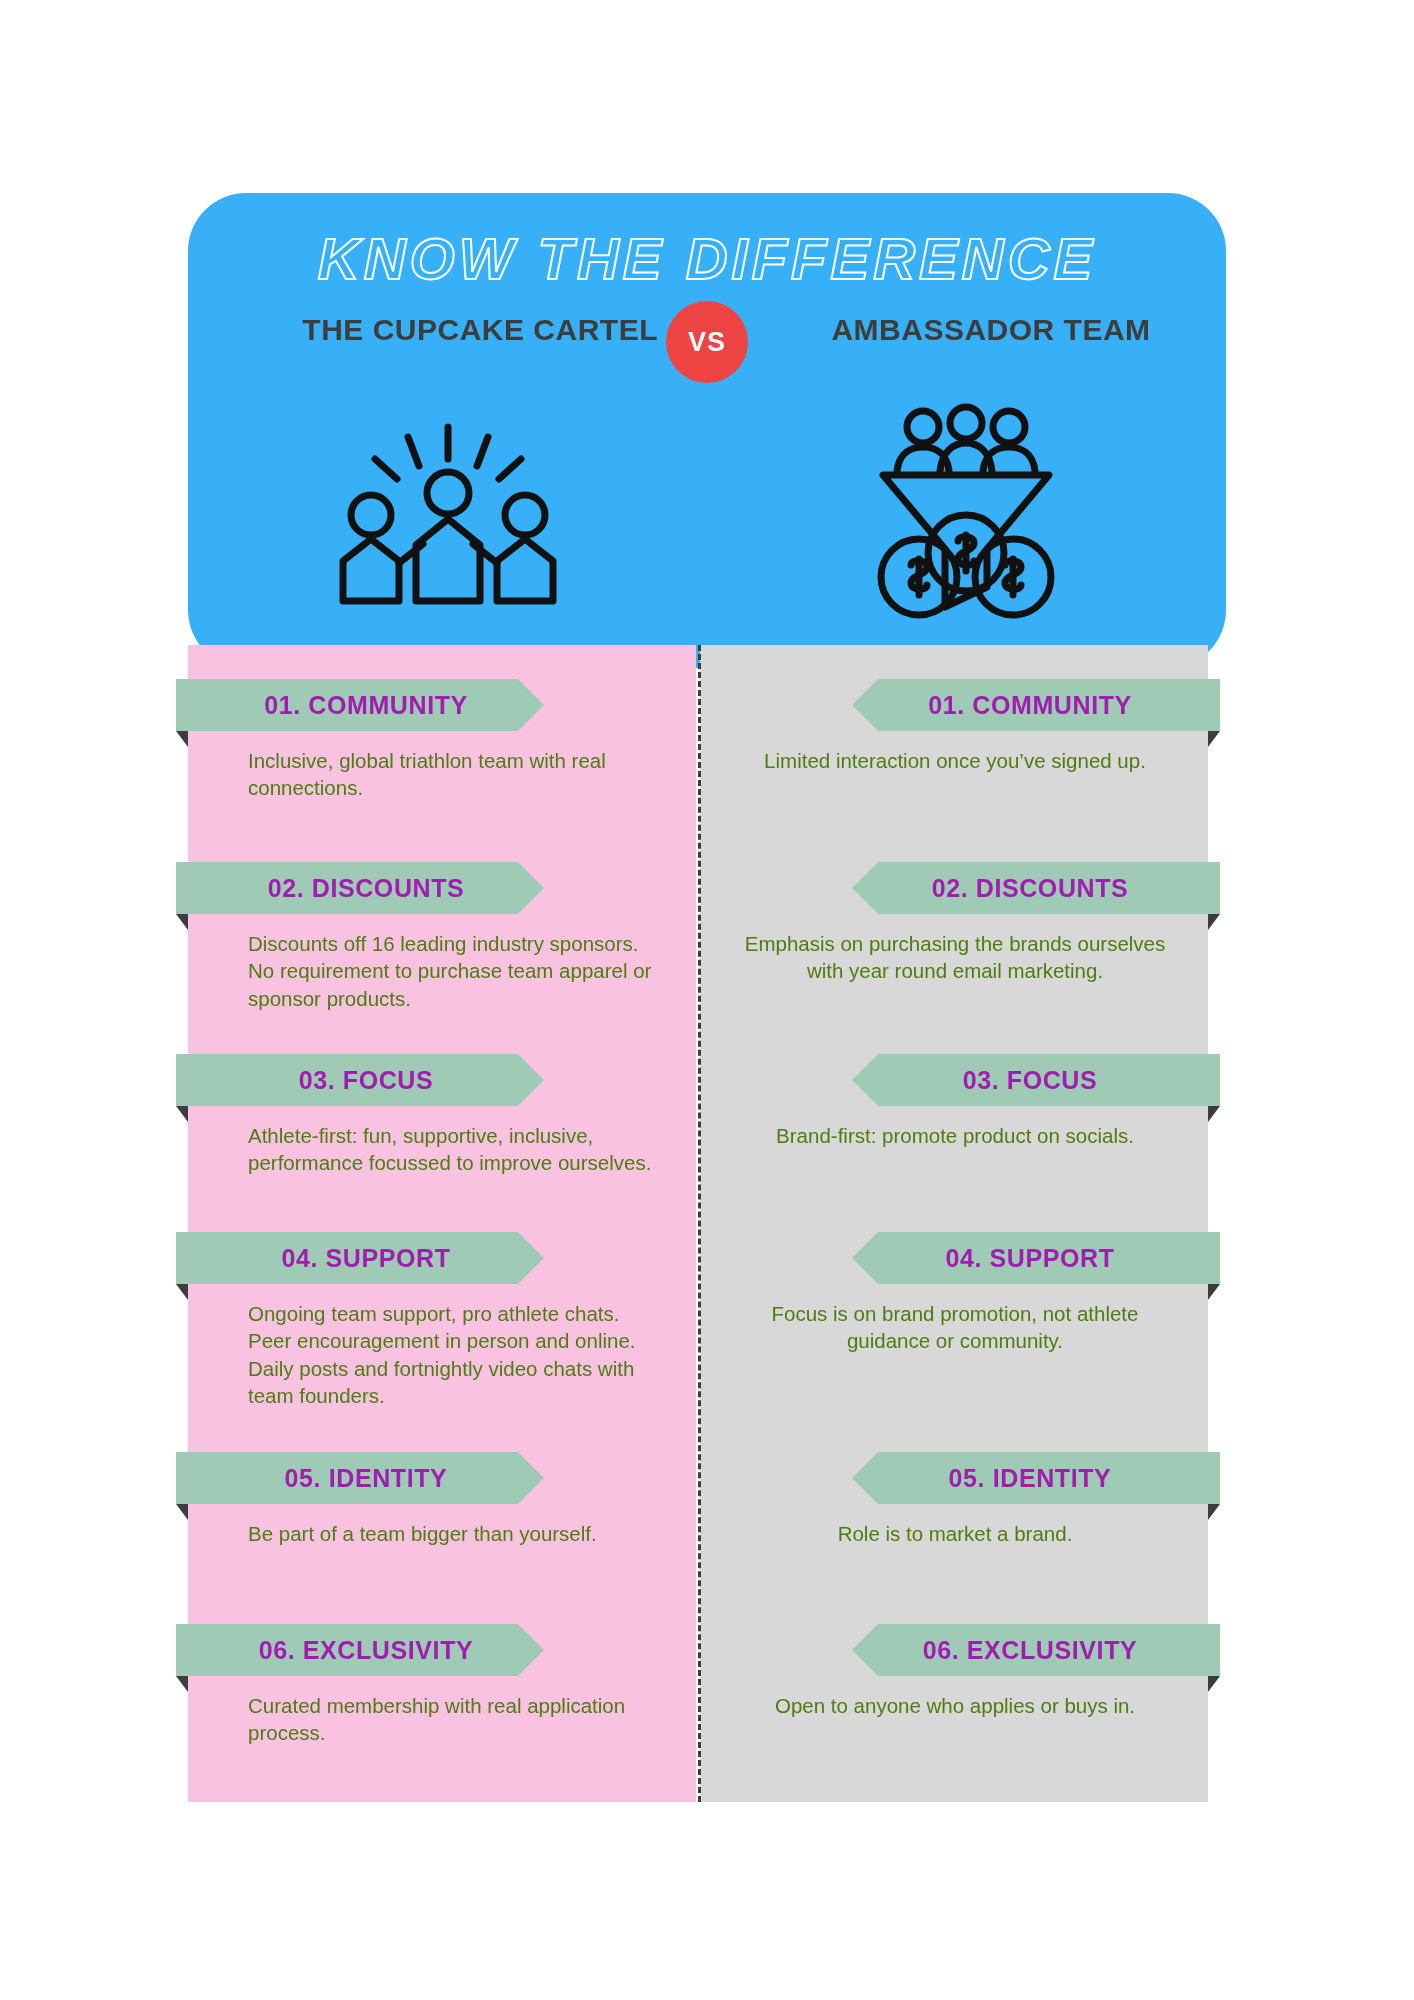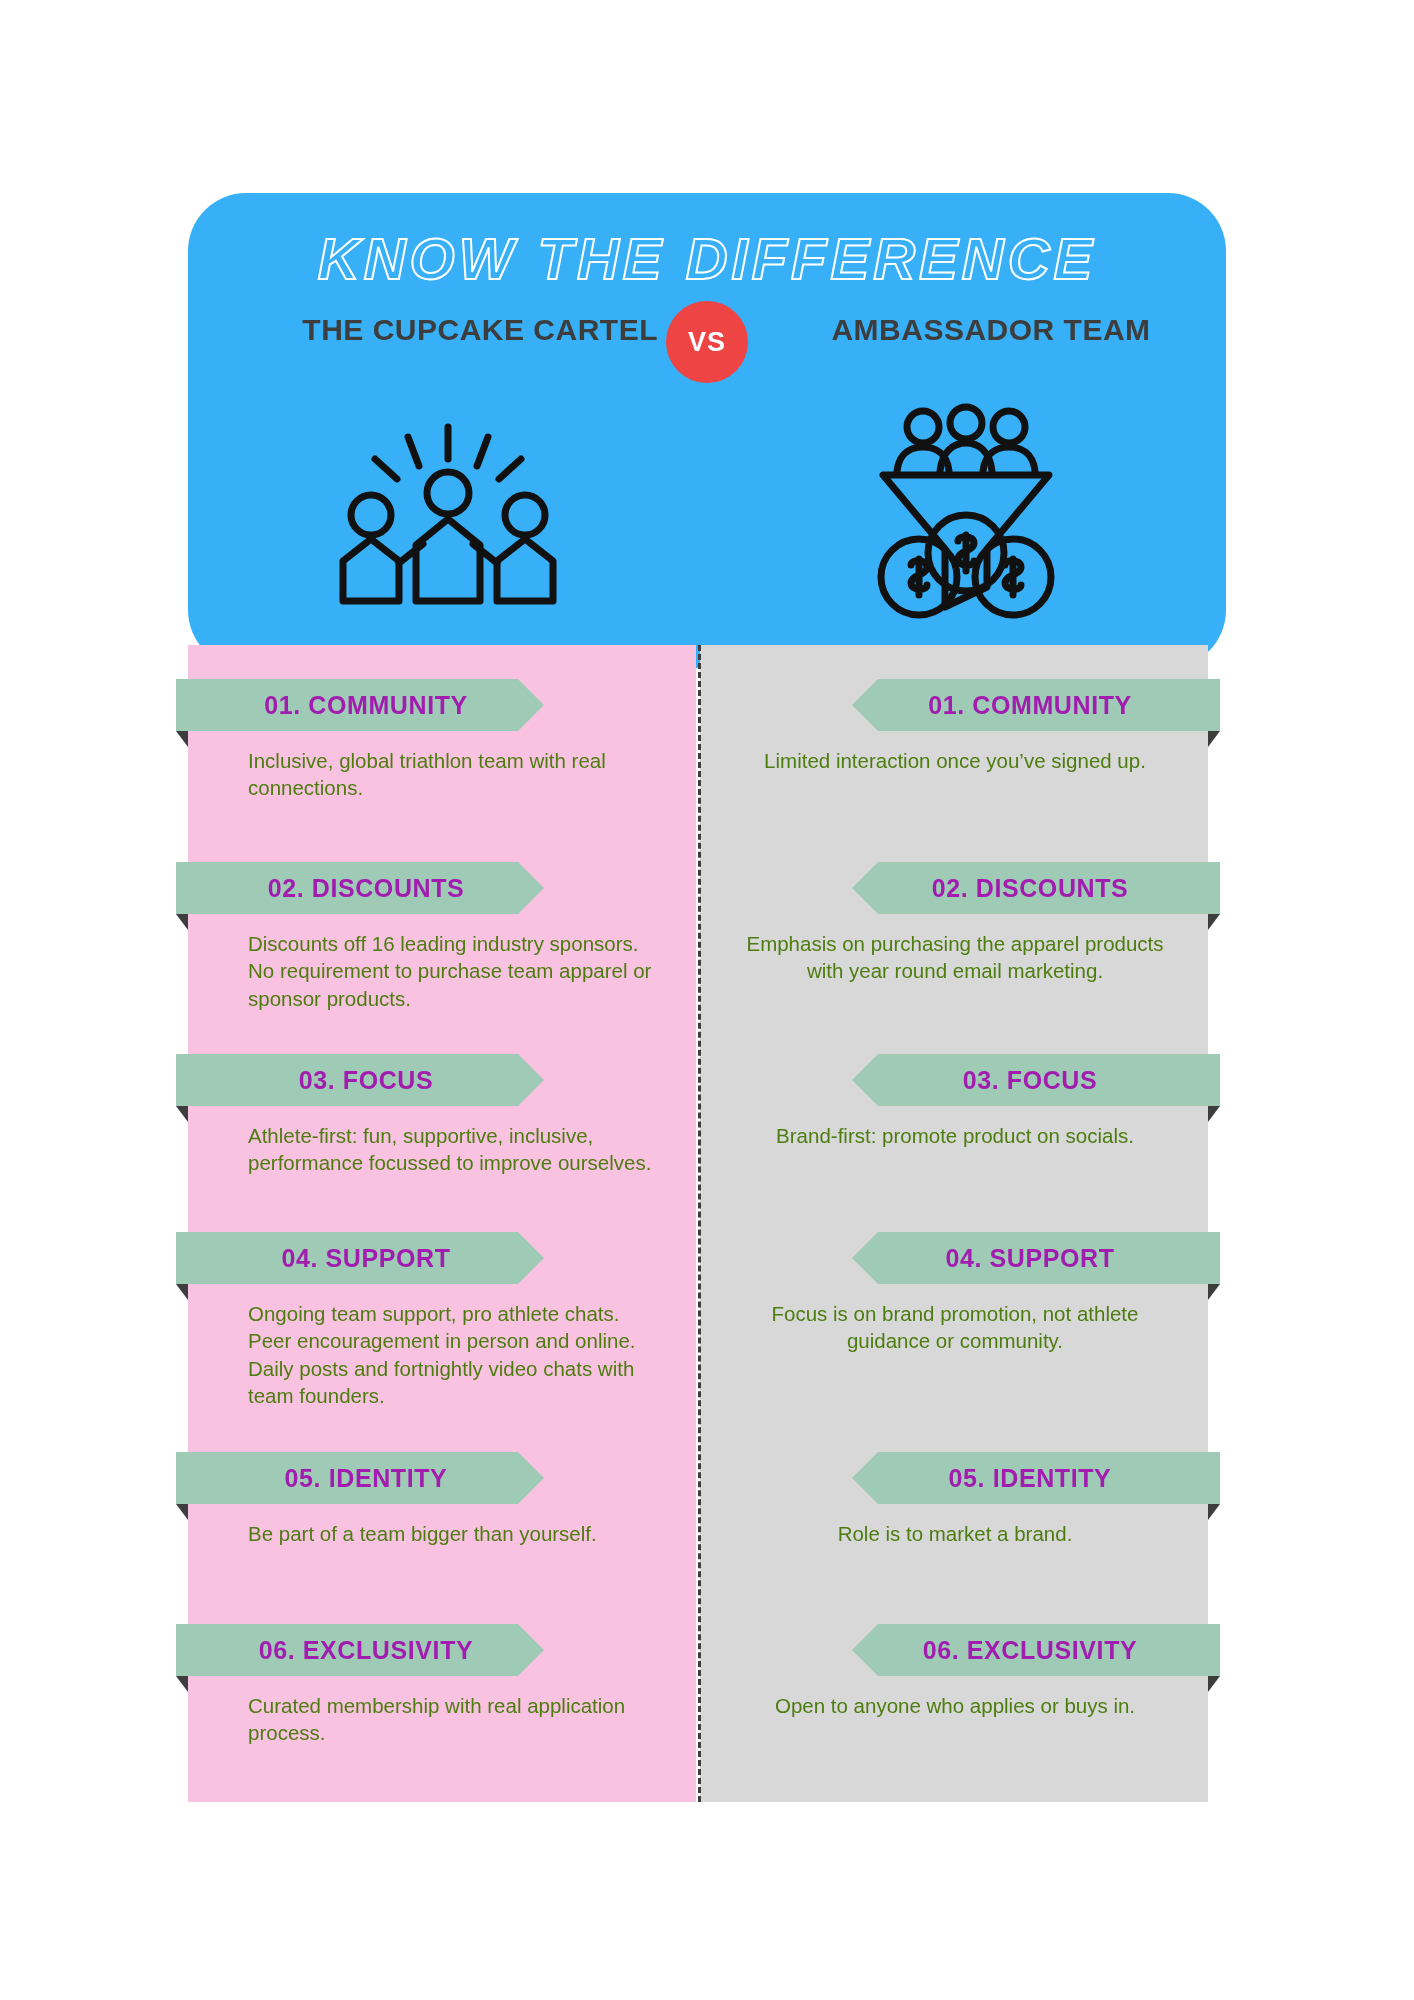--- a/index.html
+++ b/index.html
@@ -337,21 +337,21 @@
           <div class="tail-right"></div>
           <div class="banner banner-right">01. COMMUNITY</div>
         </div>
         <div class="desc desc-right">Limited interaction once you’ve signed up.</div>
       </div>
       <div class="entry" style="left: 700px; top: 862px; width: 508px;">
         <div class="banner-right-wrap">
           <div class="tail-right"></div>
           <div class="banner banner-right">02.  DISCOUNTS</div>
         </div>
-        <div class="desc desc-right">Emphasis on purchasing the apparel products with year round email marketing.</div>
+        <div class="desc desc-right">Emphasis on purchasing the brands ourselves with year round email marketing.</div>
       </div>
       <div class="entry" style="left: 700px; top: 1054px; width: 508px;">
         <div class="banner-right-wrap">
           <div class="tail-right"></div>
           <div class="banner banner-right">03. FOCUS</div>
         </div>
         <div class="desc desc-right">Brand-first: promote product on socials.</div>
       </div>
       <div class="entry" style="left: 700px; top: 1232px; width: 508px;">
         <div class="banner-right-wrap">

